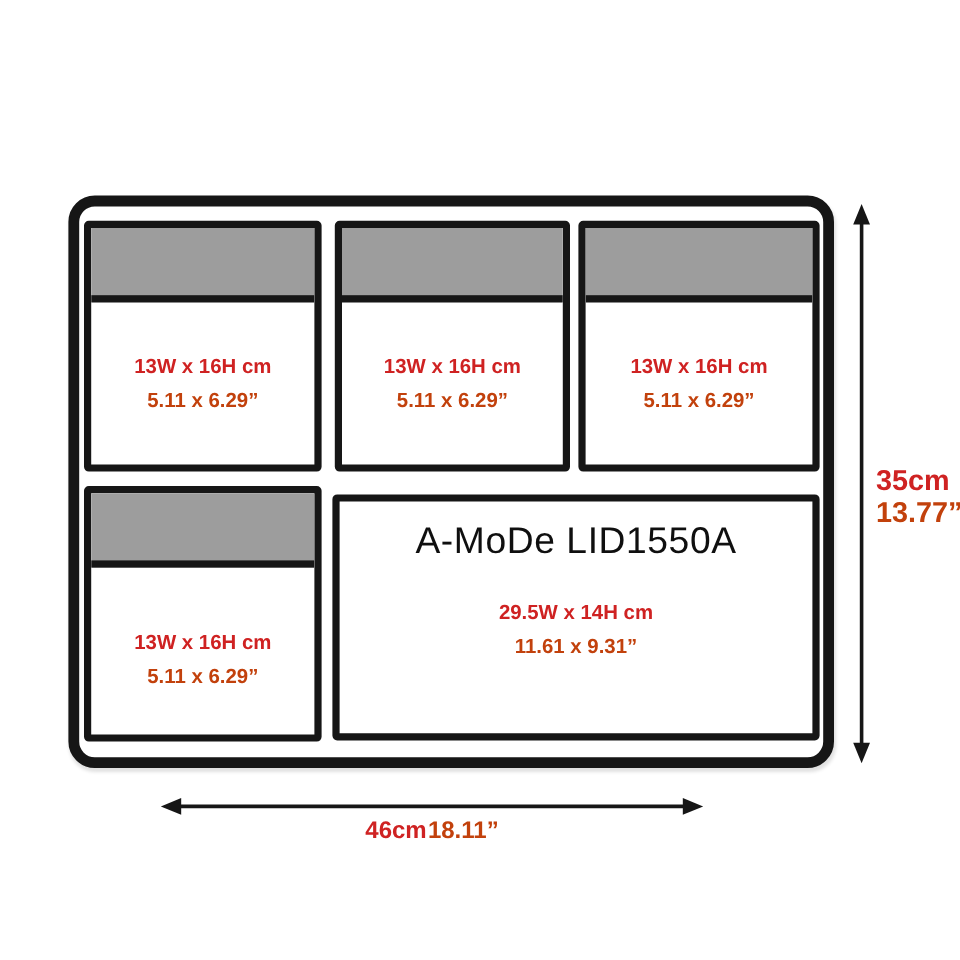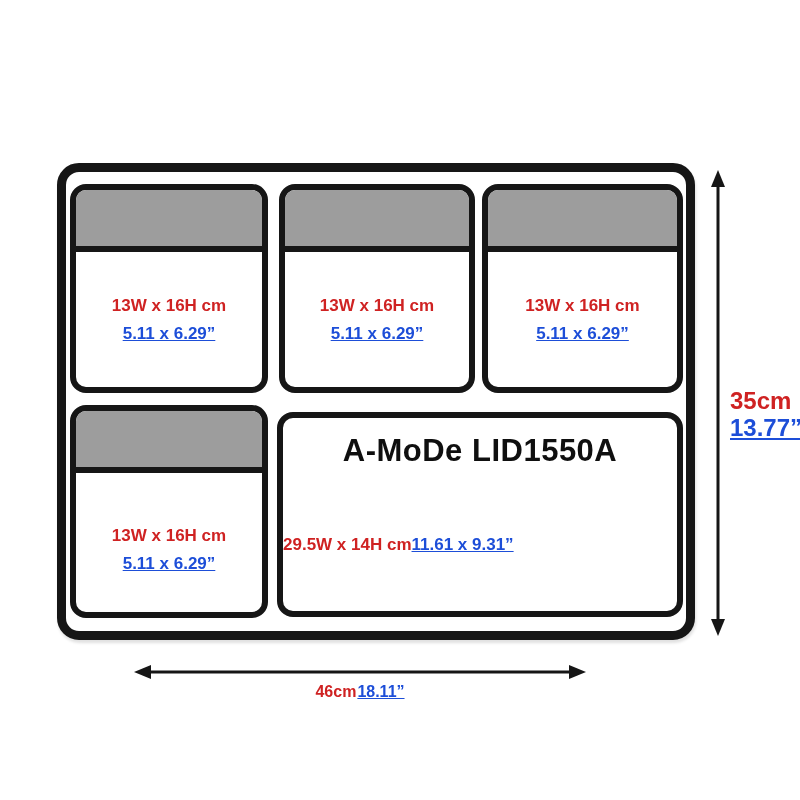--- a/index.html
+++ b/index.html
@@ -7,56 +7,56 @@
     position:relative; width:800px; height:800px; overflow:hidden;
     font-family:"Liberation Sans", sans-serif; background:#ffffff;
   }
   .case-outline {
     position:absolute; left:57px; top:163px; width:638px; height:477px;
     border:9px solid #161616; border-radius:22px; box-sizing:border-box;
     background:#ffffff; box-shadow:1px 3px 3px rgba(0,0,0,0.12);
   }
   .pocket {
     position:absolute; box-sizing:border-box; background:#ffffff;
-    border:6px solid #161616; border-radius:16px; overflow:hidden;
+    border:6px solid #161616; border-radius:4px; overflow:hidden;
   }
   .pocket-flap {
     height:56px; background:#9d9d9d; border-bottom:6px solid #161616;
   }
   .pocket-body {
     display:flex; flex-direction:column; align-items:center; justify-content:center;
     text-align:center;
   }
   .pocket-body.fill { height:calc(100% - 62px); }
   .pocket-body.nudge-down { box-sizing:border-box; padding-top:14px; height:calc(100% - 62px); }
   .dim-metric {
     color:#cf2222; font-size:17px; line-height:28px; font-weight:600; white-space:nowrap;
   }
   .dim-imperial {
-    color:#1d4ed8; font-size:17px; line-height:28px; font-weight:600; white-space:nowrap;text-decoration:underline;
+    color:#c2410c; font-size:17px; line-height:28px; font-weight:600; white-space:nowrap;
   }
   .pocket-top-left    { left:70px;  top:184px; width:198px; height:209px; }
   .pocket-top-middle  { left:279px; top:184px; width:196px; height:209px; }
   .pocket-top-right   { left:482px; top:184px; width:201px; height:209px; }
   .pocket-bottom-left { left:70px;  top:405px; width:198px; height:213px; }
   .pocket-main        { left:277px; top:412px; width:406px; height:205px; }
   .product-title {
     margin-top:14px; font-size:31px; line-height:38px; color:#0f0f0f;
-    font-weight:700; letter-spacing:0.5px; text-align:center; white-space:nowrap;
+    font-weight:400; letter-spacing:0.5px; text-align:center; white-space:nowrap;
   }
-  .main-dims { margin-top:61px; display:flex; flex-direction:row; align-items:center; }
+  .main-dims { margin-top:27px; display:flex; flex-direction:column; align-items:center; }
   .arrow-svg { position:absolute; }
   .height-labels { position:absolute; left:730px; top:387px; text-align:left; }
   .height-labels .dim-metric, .height-labels .dim-imperial { font-size:24px; line-height:27px; }
   .width-labels {
     position:absolute; left:134px; top:679px; width:452px; text-align:center;
     white-space:nowrap;
   }
   .width-labels .dim-metric, .width-labels .dim-imperial {
-    display:inline-block; font-size:16px; line-height:26px;
+    display:inline-block; font-size:20px; line-height:26px;
   }
   .width-labels .dim-imperial { margin-left:1px; }
 </style>
 </head>
 <body>
 
 <div class="stage">
 
   <div class="case-outline"></div>
 

